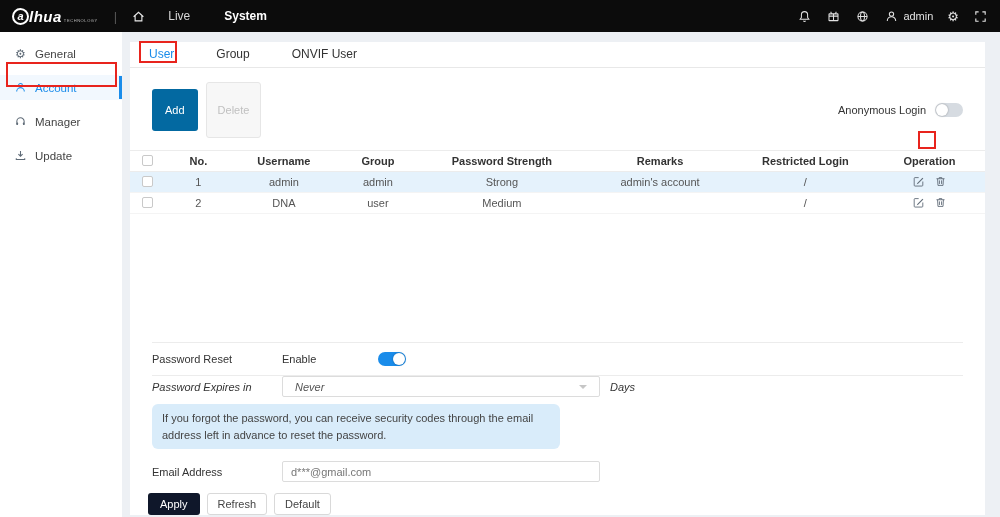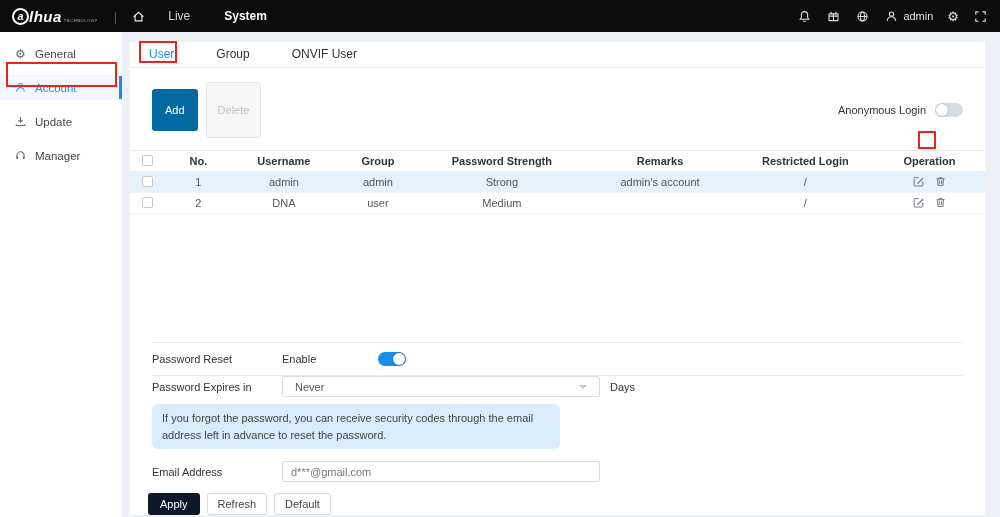--- a/index.html
+++ b/index.html
@@ -75,21 +75,21 @@
   td { height:21px; color:#555; text-align:center; }
   tr.sel td { background:#e5f2fc; }
   tr.datarow { border-bottom:1px solid #f4f4f4; }
   .cb { width:11px; height:11px; border:1px solid #c9c9c9; border-radius:2px; background:#fff; margin:0 auto; cursor:pointer; }
   .op-icons { display:flex; align-items:center; justify-content:center; gap:9px; }
   .op-icon { width:13px; height:13px; color:#5f6b77; cursor:pointer; }
   .spacer { height:157px; }
   
   .form-row { display:flex; align-items:center; margin:0 22px; font-size:11px; color:#333; }
   .row-reset { height:41px; border-top:1px solid #ececec; border-bottom:1px solid #ececec; }
-  .row-expires { height:27px; }
+  .row-expires { height:27px;font-style:italic; }
   .f-label { width:130px; flex:none; }
   .enable-label { width:96px; flex:none; }
   .select {
     width:318px; height:21px; border:1px solid #dcdcdc; border-radius:2px;
     display:flex; align-items:center; justify-content:space-between;
     padding:0 12px; color:#555; cursor:pointer; background:#fff;
   }
   .chev { width:0; height:0; border-left:4px solid transparent; border-right:4px solid transparent; border-top:4px solid #c6c6c6; }
   .days { margin-left:10px; }
   .info-box {
@@ -177,34 +177,34 @@
           <circle cx="8" cy="5.4" r="2.4"></circle>
           <path d="M3.3 13 a4.7 4.7 0 0 1 9.4 0"></path>
         </svg>
     </span>
     <span>Account</span>
     <span class="sel-bar"></span>
   </div>
   <div class="side-item">
     <span class="s-icon">
       <svg width="13" height="13" viewBox="0 0 16 16" fill="none" stroke="currentColor" stroke-width="1.3">
-          <path d="M8 2.5 v6.2 M5.4 6.3 L8 8.9 l2.6-2.6 M2.8 11.3 v1.7 h10.4 v-1.7"></path>
-        </svg>
-    </span>
-    <span>Update</span>
+          <path d="M3.5 9.5 V8 a4.5 4.5 0 0 1 9 0 v1.5"></path>
+          <rect x="2.8" y="9" width="2.2" height="3.4" rx="1.1" fill="currentColor" stroke="none"></rect>
+          <rect x="11" y="9" width="2.2" height="3.4" rx="1.1" fill="currentColor" stroke="none"></rect>
+        </svg>
+    </span>
+    <span>Manager</span>
   </div>
   <div class="side-item">
     <span class="s-icon">
       <svg width="13" height="13" viewBox="0 0 16 16" fill="none" stroke="currentColor" stroke-width="1.3">
-          <path d="M3.5 9.5 V8 a4.5 4.5 0 0 1 9 0 v1.5"></path>
-          <rect x="2.8" y="9" width="2.2" height="3.4" rx="1.1" fill="currentColor" stroke="none"></rect>
-          <rect x="11" y="9" width="2.2" height="3.4" rx="1.1" fill="currentColor" stroke="none"></rect>
-        </svg>
-    </span>
-    <span>Manager</span>
+          <path d="M8 2.5 v6.2 M5.4 6.3 L8 8.9 l2.6-2.6 M2.8 11.3 v1.7 h10.4 v-1.7"></path>
+        </svg>
+    </span>
+    <span>Update</span>
   </div>
 </div>
 
 <div class="card">
 
   <div class="tabs">
     <span class="tab active">User</span>
     <span class="tab">Group</span>
     <span class="tab">ONVIF User</span>
   </div>

